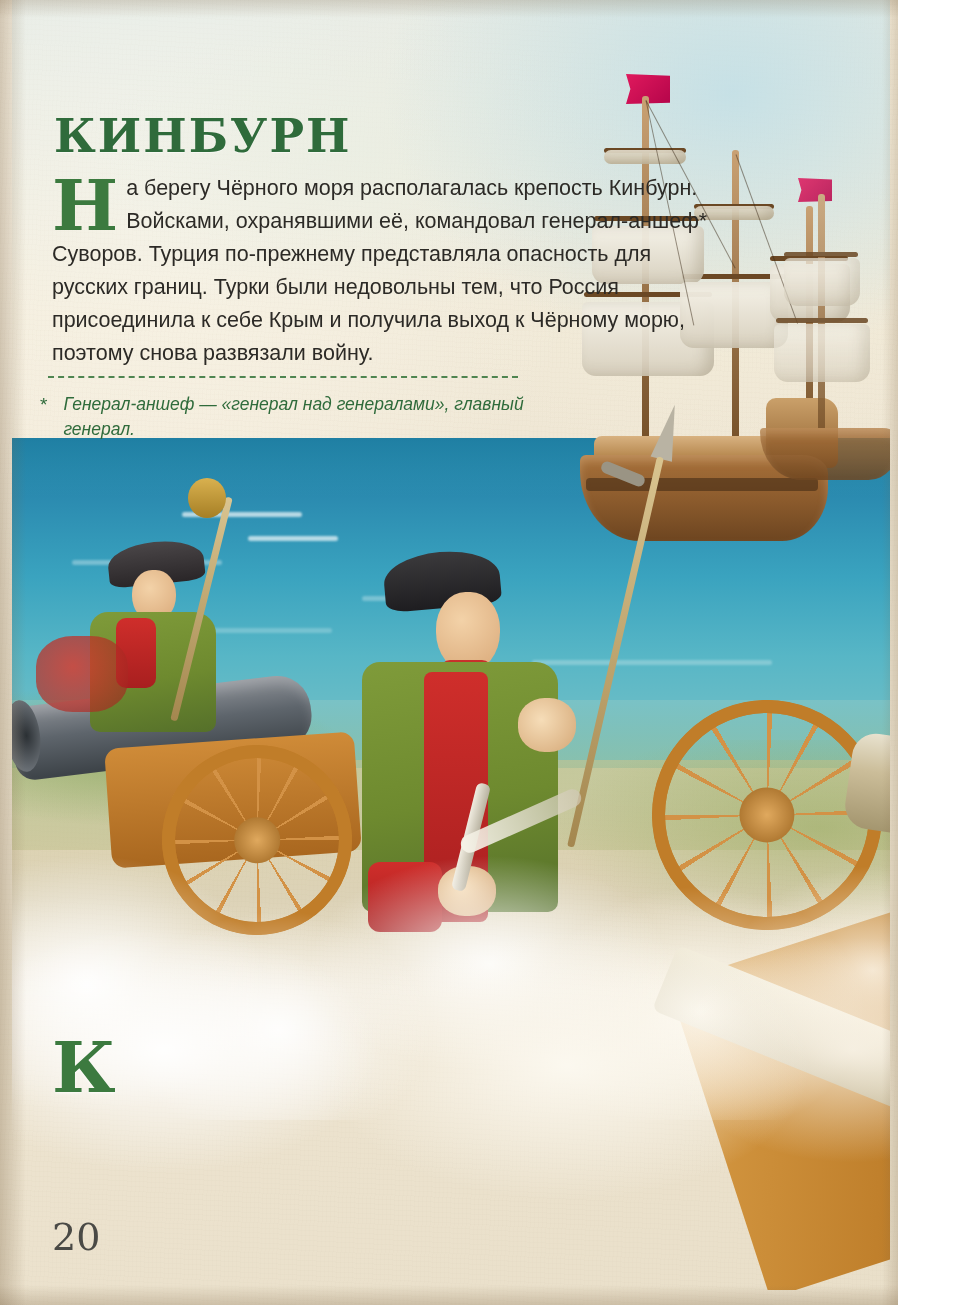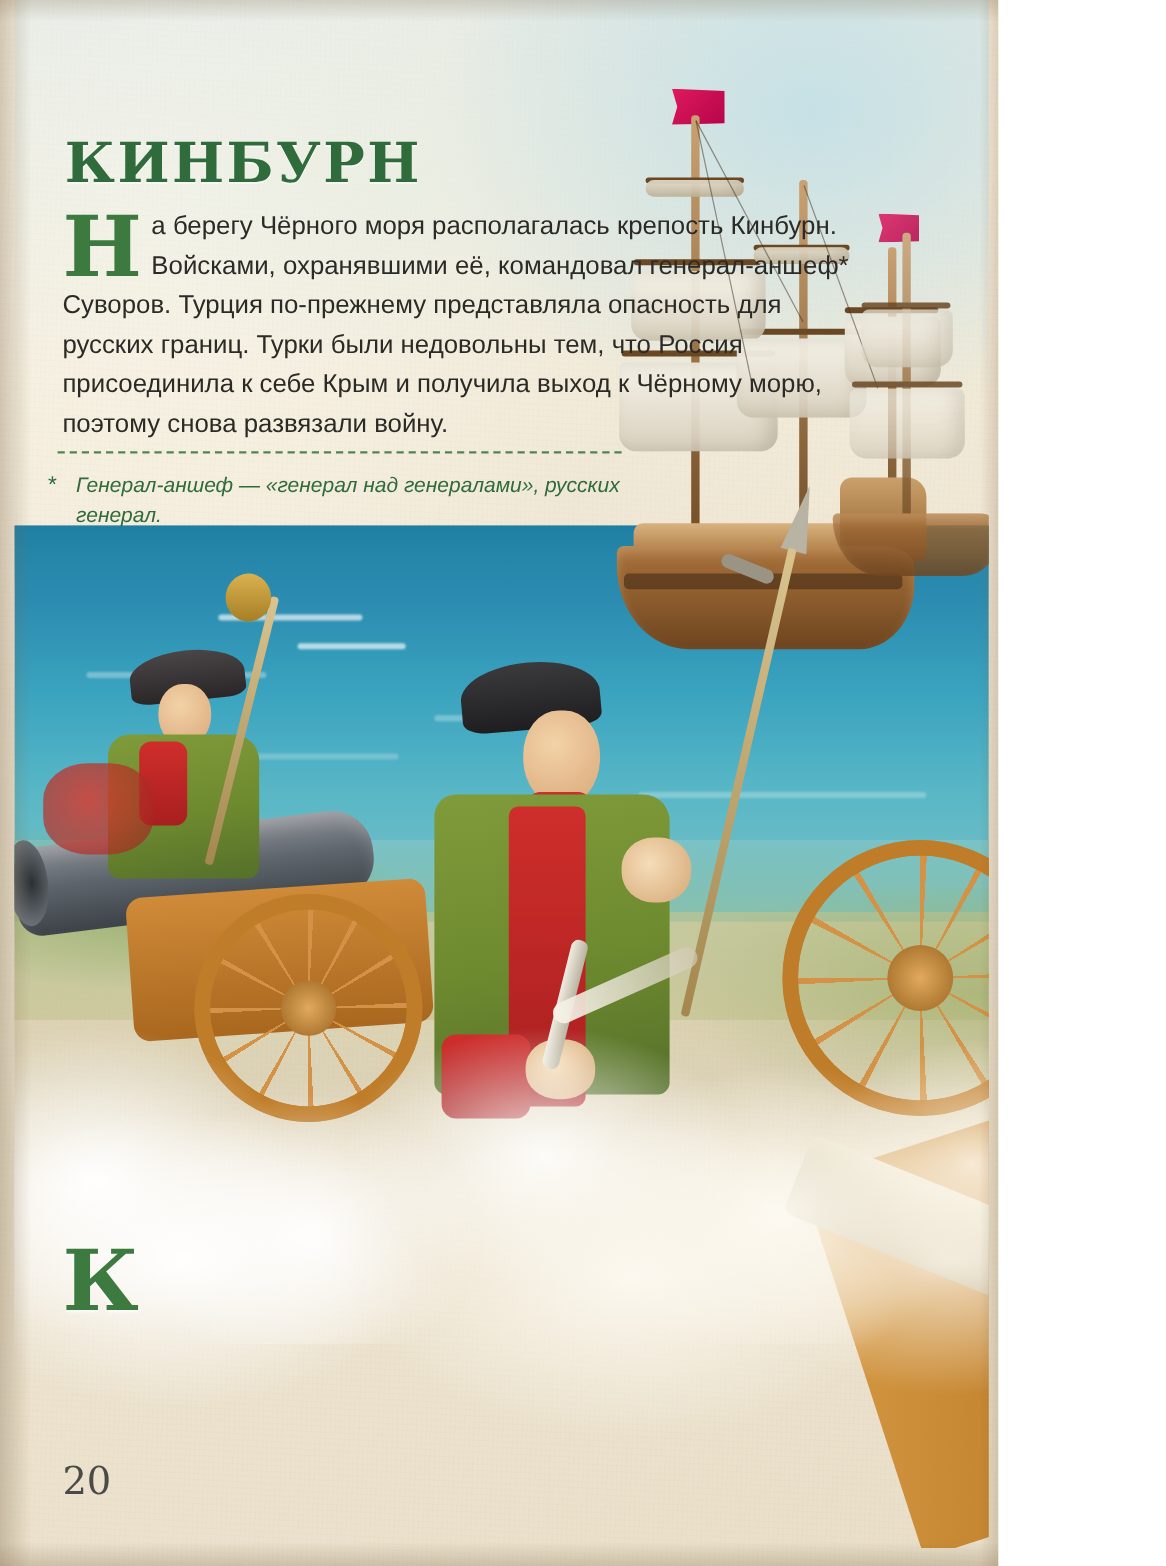--- a/index.html
+++ b/index.html
@@ -5,21 +5,21 @@
   html, body {
     margin: 0;
     padding: 0;
     background: #ffffff;
   }
   body {
     font-family: "Liberation Sans", sans-serif;
   }
   .page {
     position: relative;
-    width: 832px;
+    width: 898px;
     height: 1305px;
     overflow: hidden;
     background: #f3ece0;
   }
 
   
   .paper-bg {
     position: absolute;
     inset: 0;
     background:
@@ -420,21 +420,21 @@
     width: 600px;
     font-size: 21.5px;
     line-height: 33px;
     color: #2b2926;
     text-shadow: 0 1px 3px rgba(255,255,255,.85);
   }
   .page-number {
     position: absolute;
     left: 52px; top: 1215px;
     font-family: "DejaVu Serif", serif;
-    font-size: 32px;
+    font-size: 38px;
     color: #4a4a46;
   }
 </style>
 </head>
 <body>
 
 <div class="page">
 
   <div class="paper-bg"></div>
   <div class="paper-grain"></div>
@@ -545,21 +545,21 @@
 
   <h1 class="title">Кинбурн</h1>
 
   <div class="body-top">
     <span class="dropcap">Н</span><span>а берегу Чёрного моря располагалась крепость Кинбурн. Войсками, охранявшими её, командовал генерал-аншеф* Суворов. Турция по-прежнему представляла опасность для русских границ. Турки были недовольны тем, что Россия присоединила к себе Крым и получила выход к Чёрному морю, поэтому снова развязали войну.</span>
   </div>
 
   <div class="dashed"></div>
   <div class="footnote">
     <span class="star">*</span>
-    <span>Генерал-аншеф — «генерал над генералами», русских генерал.</span>
+    <span>Генерал-аншеф — «генерал над генералами», главный генерал.</span>
   </div>
 
   <div class="body-bottom">
     <span class="dropcap">К</span>
   </div>
 
   <div class="page-number">20</div>
 </div>
 
 </body></html>

